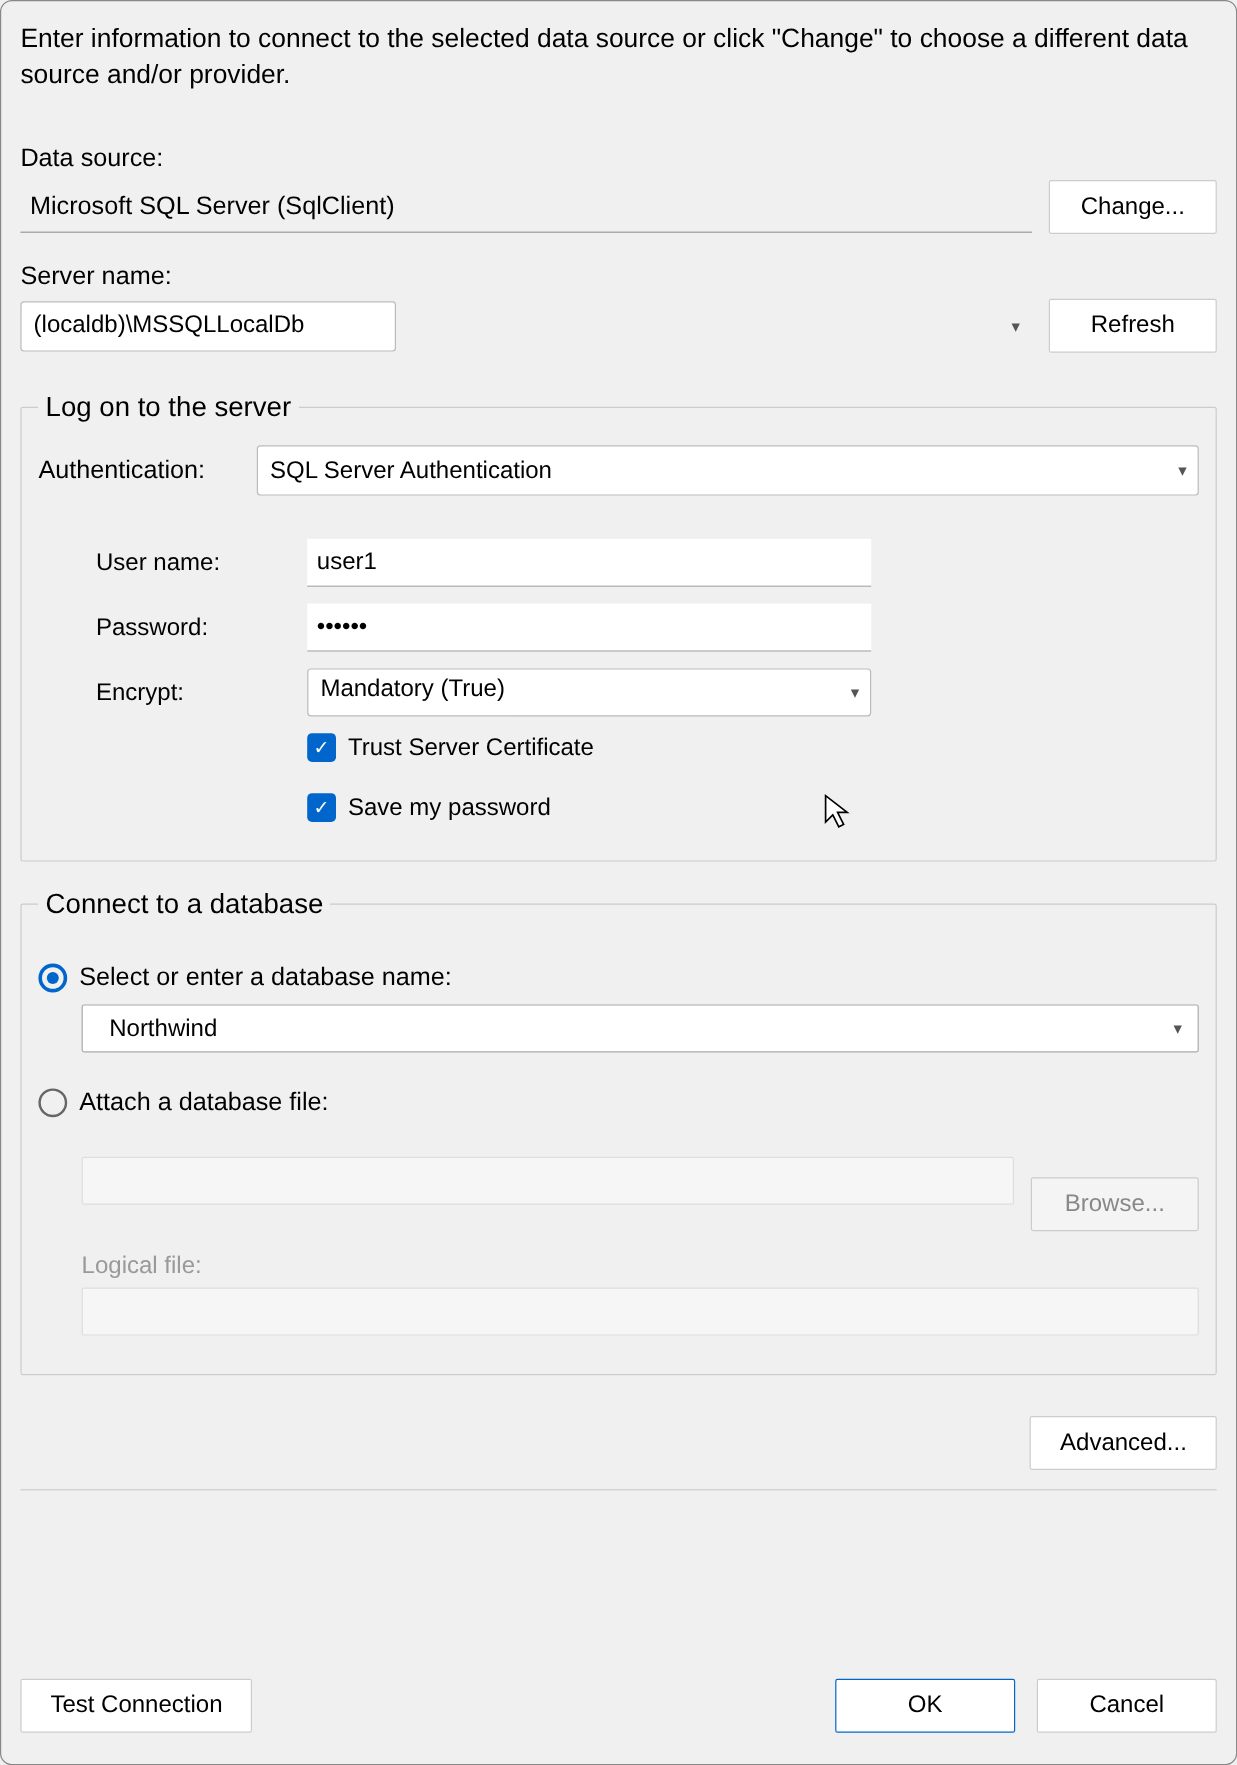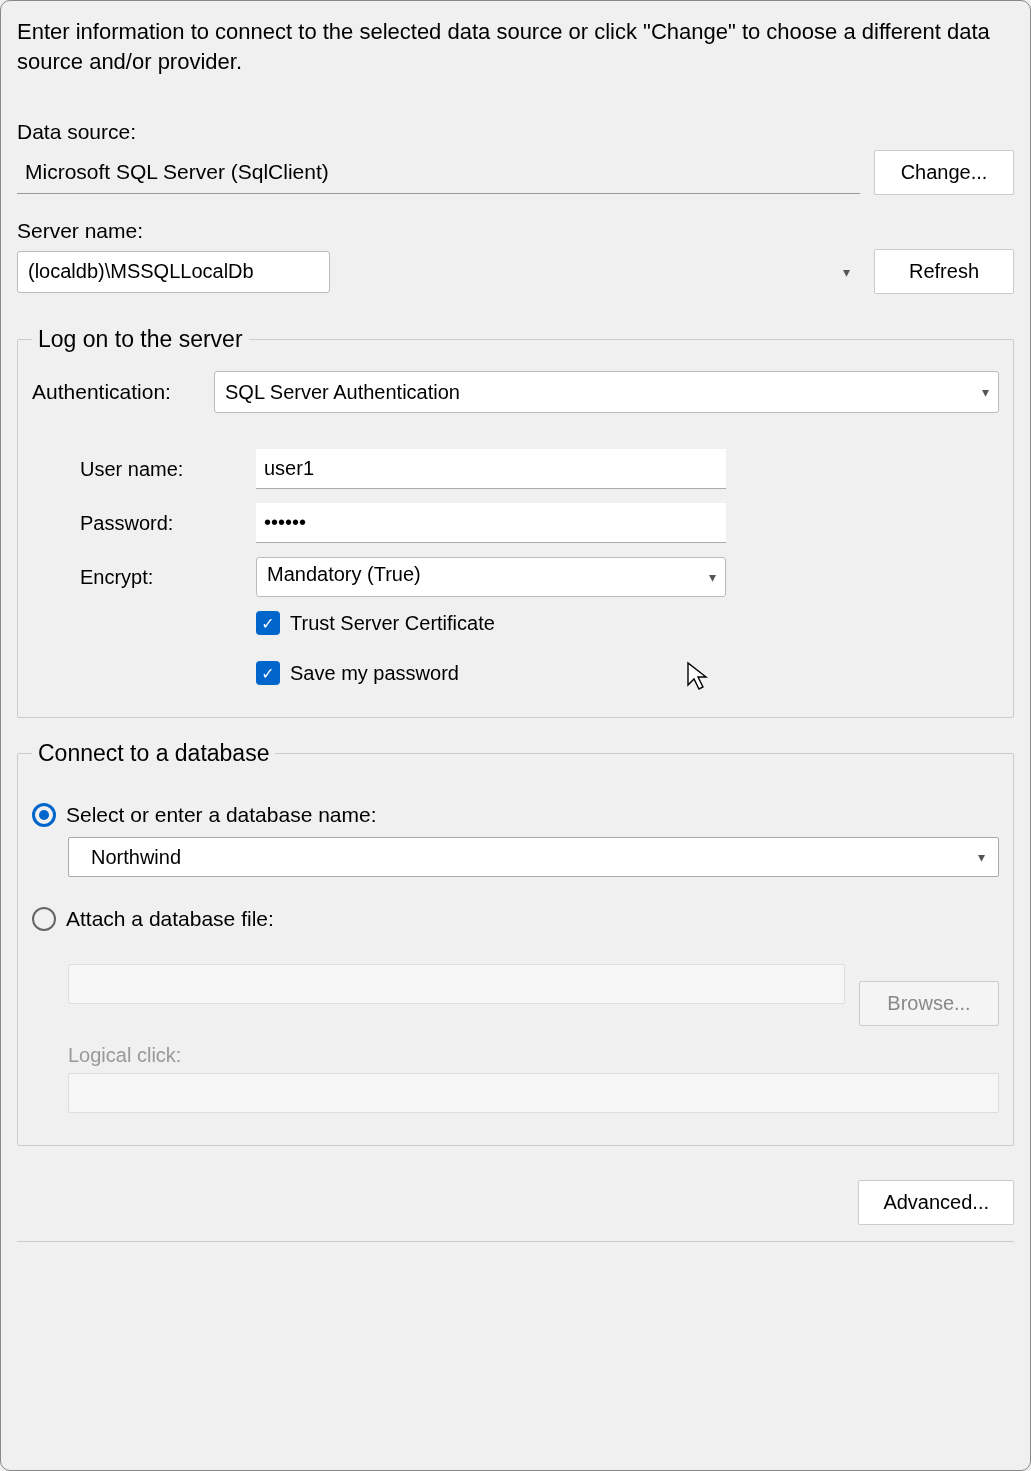--- a/index.html
+++ b/index.html
@@ -289,25 +289,31 @@
 
       <div class="radio-row" style="margin-top:30px;">
         <span class="radio"></span>
         <span>Attach a database file:</span>
       </div>
       <div class="attach-row">
         <div class="attach-input"></div>
         <button class="btn disabled">Browse...</button>
       </div>
 
-      <div class="logical-label">Logical click:</div>
+      <div class="logical-label">Logical file:</div>
       <div class="logical-input"></div>
     </fieldset>
 
     <div class="adv-row">
       <button class="btn">Advanced...</button>
     </div>
 
     <div class="footer-sep"></div>
   </div>
 
+  <div class="footer">
+    <button class="btn">Test Connection</button>
+    <div class="spacer"></div>
+    <button class="btn primary" style="min-width:150px;">OK</button>
+    <button class="btn" style="min-width:150px;">Cancel</button>
+  </div>
 
 </div>
 
 </body></html>

